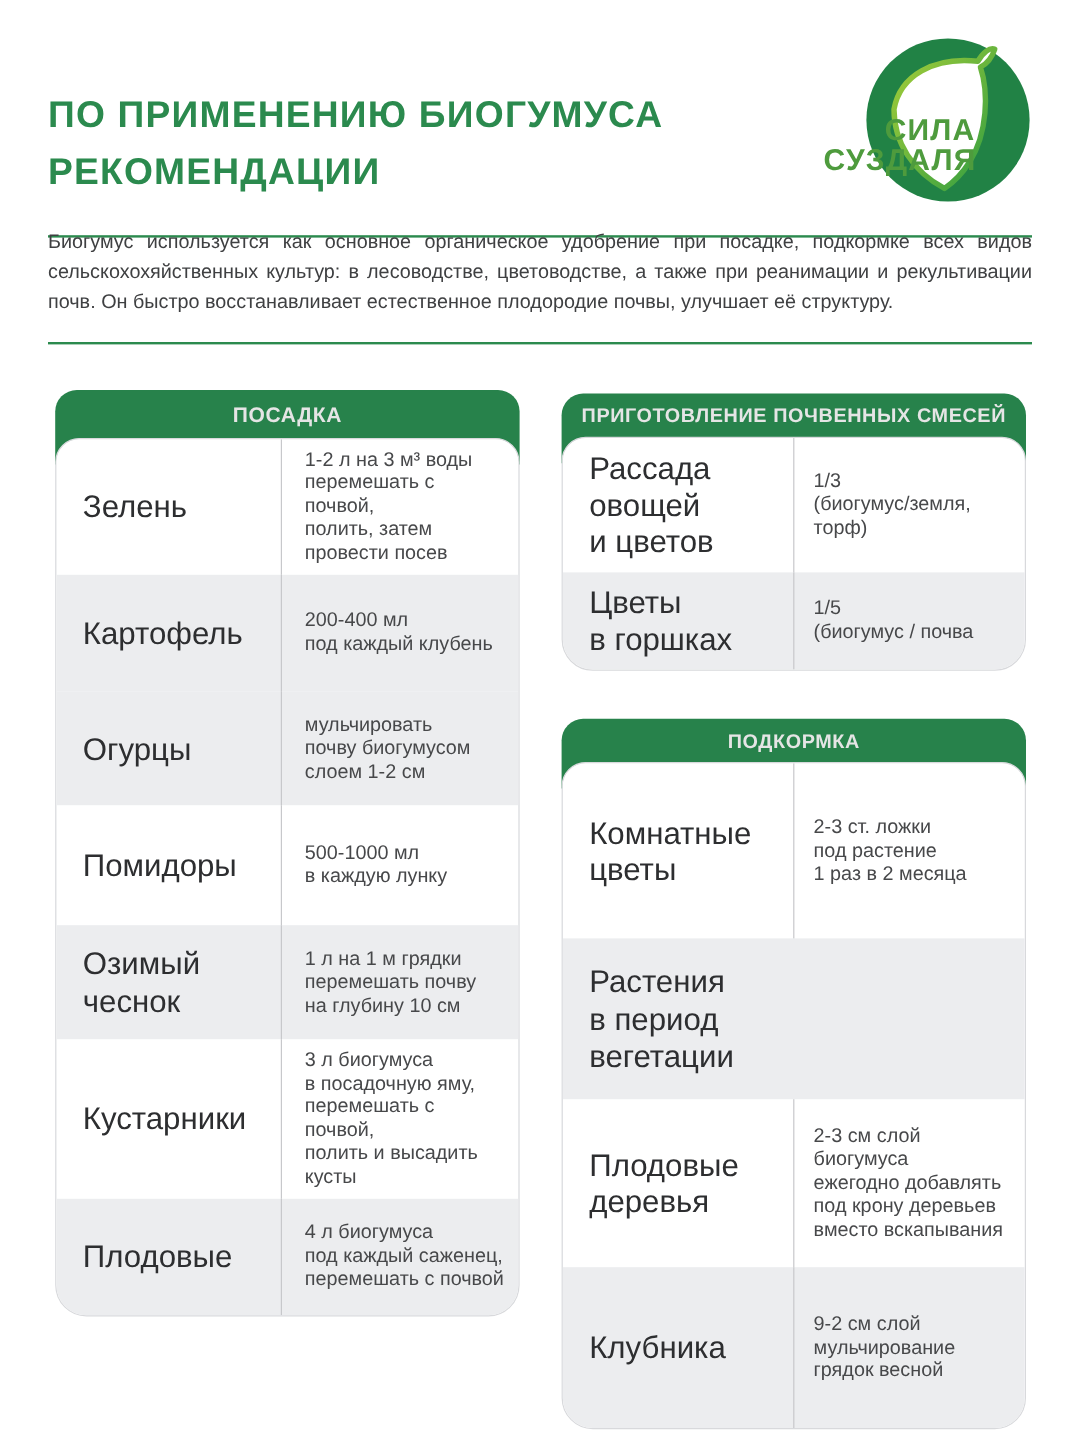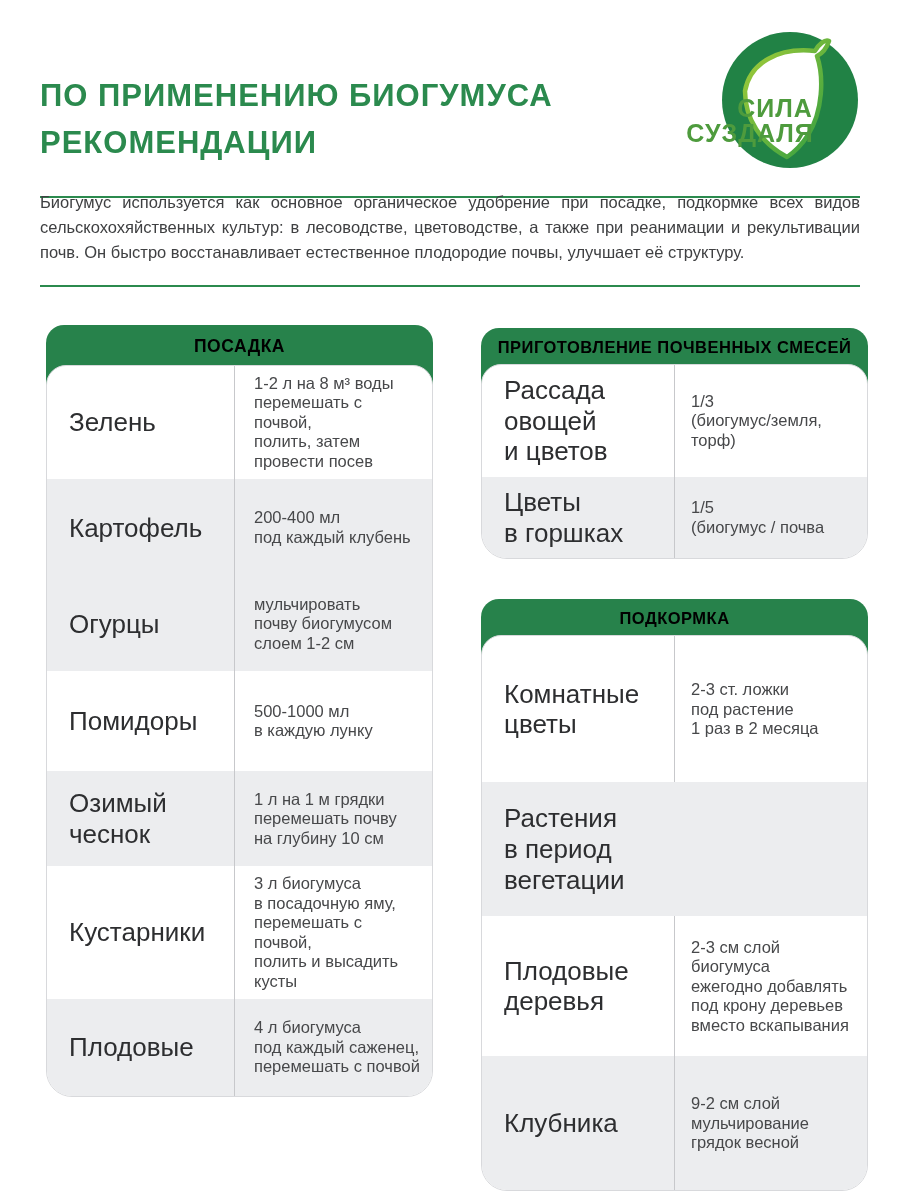--- a/index.html
+++ b/index.html
@@ -26,27 +26,27 @@
   }
   .logo{position:absolute;left:660px;top:30px;width:200px;height:140px;}
   .rule{position:absolute;left:40px;width:820px;height:2px;background:var(--title-green,#2B8A4E);}
   .rule-1{top:196px;}
   .rule-2{top:285px;}
   .intro{
     position:absolute;left:40px;top:190px;width:820px;
     color:#3F4042;font-size:16.5px;line-height:25px;text-align:justify;
   }
   .col-left{position:absolute;left:46px;top:325px;width:387px;}
-  .col-right{position:absolute;left:468px;top:328px;width:387px;margin-left:13px;}
+  .col-right{position:absolute;left:468px;top:328px;width:387px;}
   .card{width:100%;}
   .card + .card{margin-top:40px;}
   .card-header{
     background:var(--accent-green,#27824B);
     border-radius:18px 18px 0 0;
-    color:#000000;font-weight:bold;text-align:center;letter-spacing:0.5px;
+    color:#e5e5e5;font-weight:bold;text-align:center;letter-spacing:0.5px;
   }
   .card-header.h-left{height:62px;font-size:17.5px;padding-top:9px;box-sizing:border-box;line-height:24px;}
   .card-header.h-right{height:58px;font-size:16.5px;padding-top:8px;box-sizing:border-box;line-height:22px;}
   .card-body{
     position:relative;margin-top:-22px;background:#fff;
     border:1px solid var(--card-border,#D8D9DC);
     border-radius:20px 20px 26px 26px;overflow:hidden;
   }
   .t-row{display:flex;}
   .t-row.alt{background:var(--row-alt-gray,#ECEDEF);}
@@ -95,21 +95,21 @@
   <div class="rule rule-1"></div>
   <div class="intro">Биогумус используется как основное органическое удобрение при посадке, подкормке всех видов сельскохохяйственных культур: в лесоводстве, цветоводстве, а также при реанимации и рекультивации почв. Он быстро восстанавливает естественное плодородие почвы, улучшает её структуру.</div>
   <div class="rule rule-2"></div>
 
   <div class="col-left">
     <div class="card">
       <div class="card-header h-left">ПОСАДКА</div>
       <div class="card-body">
         <div class="t-row" style="min-height:93px">
           <div class="cell-label">Зелень</div>
-          <div class="cell-value">1-2 л на 8 м³ воды
+          <div class="cell-value">1-2 л на 3 м³ воды
 перемешать с почвой,
 полить, затем
 провести посев</div>
         </div>
         <div class="t-row alt" style="min-height:97px">
           <div class="cell-label">Картофель</div>
           <div class="cell-value">200-400 мл
 под каждый клубень</div>
         </div>
         <div class="t-row alt" style="min-height:95px">

